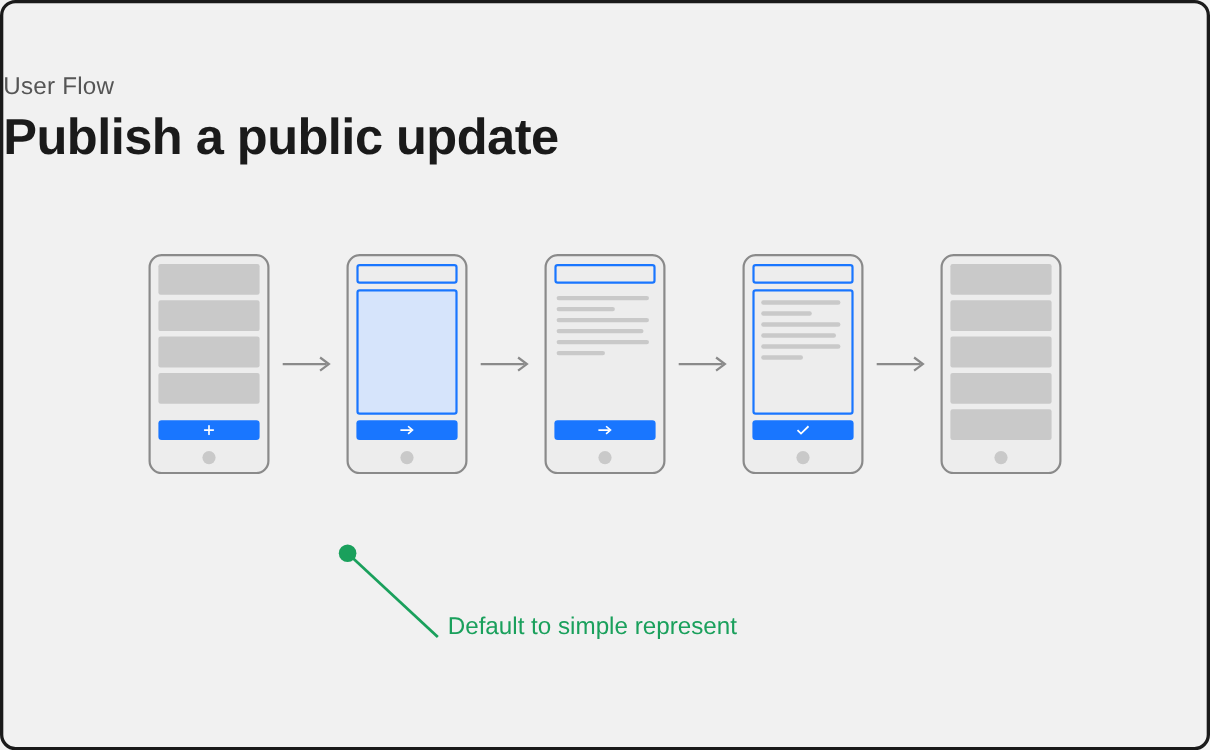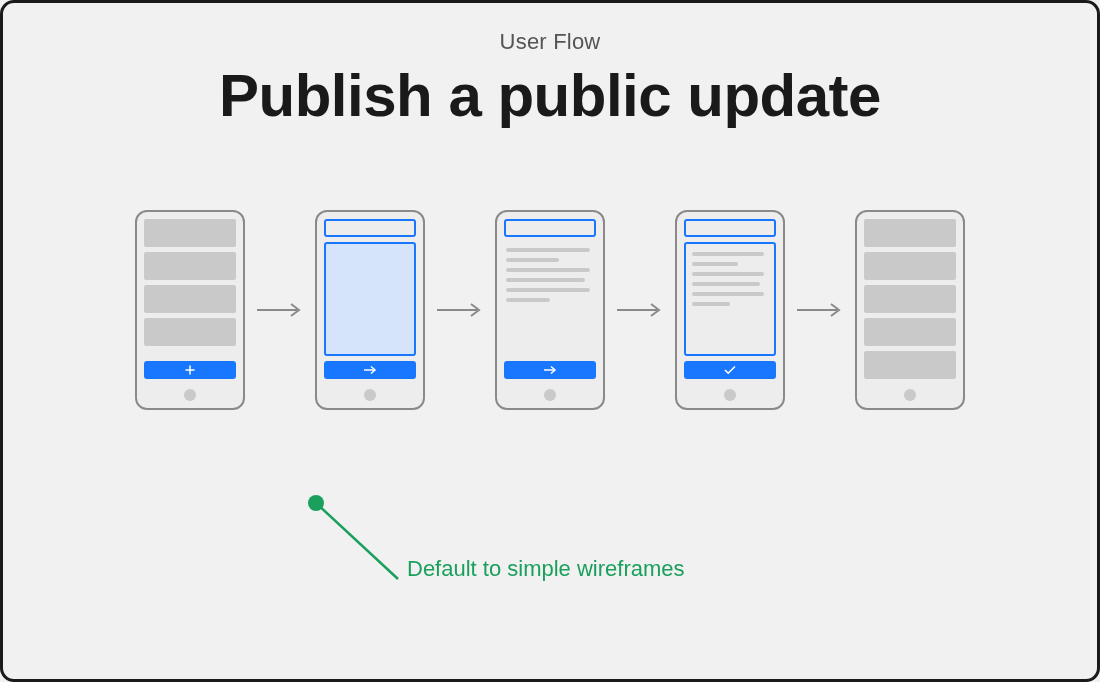--- a/index.html
+++ b/index.html
@@ -9,32 +9,31 @@
     height: 682px;
     background: #f1f1f1;
     border: 3px solid #1a1a1a;
     border-radius: 14px;
     font-family: -apple-system, BlinkMacSystemFont, "Segoe UI", Helvetica, Arial, sans-serif;
     position: relative;
     overflow: hidden;
   }
 
   .header {
-    text-align: center;
-    margin-top: 26px;
+    margin-top: 62px;
   }
   .subtitle {
     font-size: 22px;
     color: #555;
     font-weight: 400;
     letter-spacing: 0.2px;
     margin-bottom: 6px;
   }
   .title {
-    font-size: 60px;
+    font-size: 46px;
     font-weight: 700;
     color: #1a1a1a;
     letter-spacing: -0.5px;
   }
 
   .flow {
     display: flex;
     align-items: center;
     justify-content: center;
     margin-top: 80px;
@@ -253,14 +252,14 @@
     <div class="home-btn"></div>
   </div>
 
 </div>
 
 <svg class="annotation-line" width="110" height="100" viewBox="0 0 110 100">
   <circle cx="10" cy="10" r="8" fill="#1aa05c"></circle>
   <line x1="10" y1="10" x2="92" y2="86" stroke="#1aa05c" stroke-width="2.5"></line>
 </svg>
 <div class="annotation-text">
-  <span>Default to simple wireframes</span><br>
+  <span>Default to simple represent</span><br>
 </div>
 
 </body></html>

